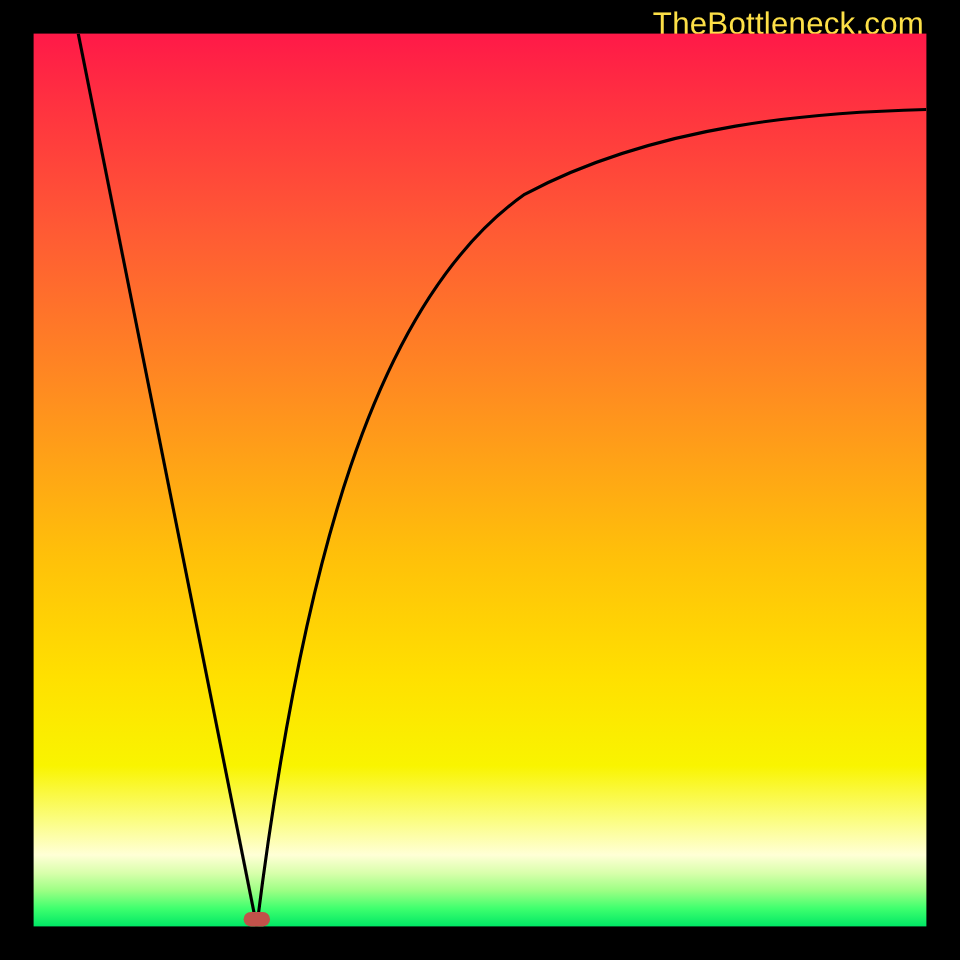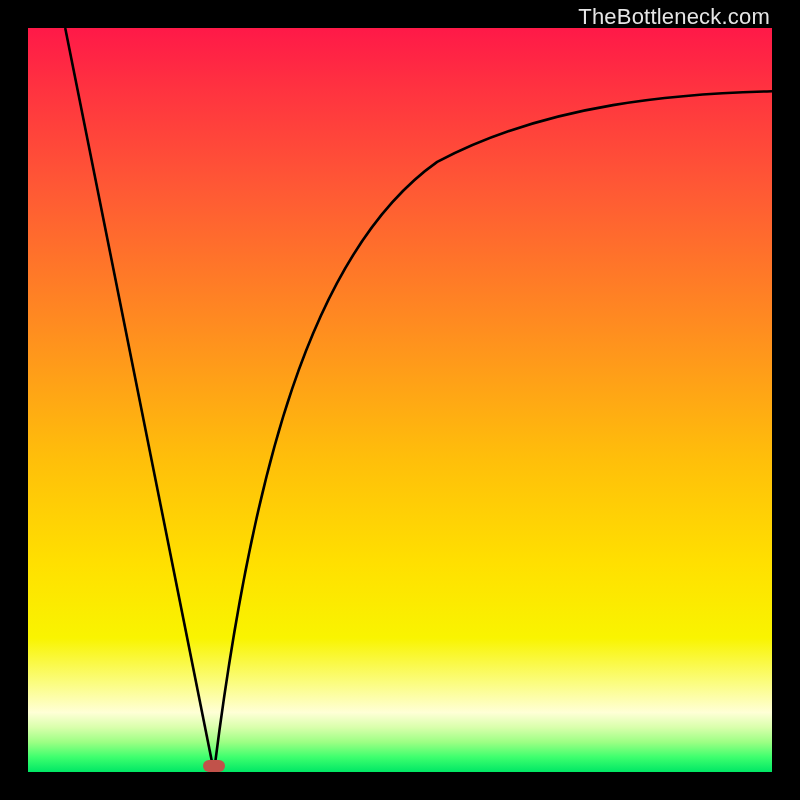--- a/index.html
+++ b/index.html
@@ -30,22 +30,22 @@
       #d9ffac 94%,
       #9cff84 96%,
       #3eff6e 98%,
       #00e765 100%
     );
   }
   .watermark {
     position: absolute;
     top: 4px;
     right: 30px;
-    color: #e5e5e5;
-    font-size: 22px;
+    color: #fde047;
+    font-size: 26px;
     font-weight: 500;
     letter-spacing: 0.2px;
     font-family: Arial, sans-serif;
   }
   svg.curve {
     position: absolute;
     left: 0;
     top: 0;
     width: 744px;
     height: 744px;

